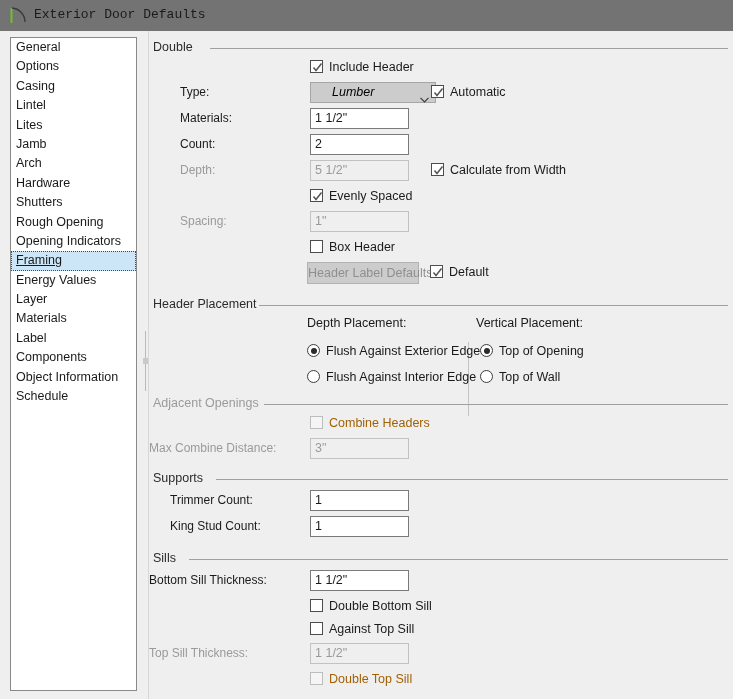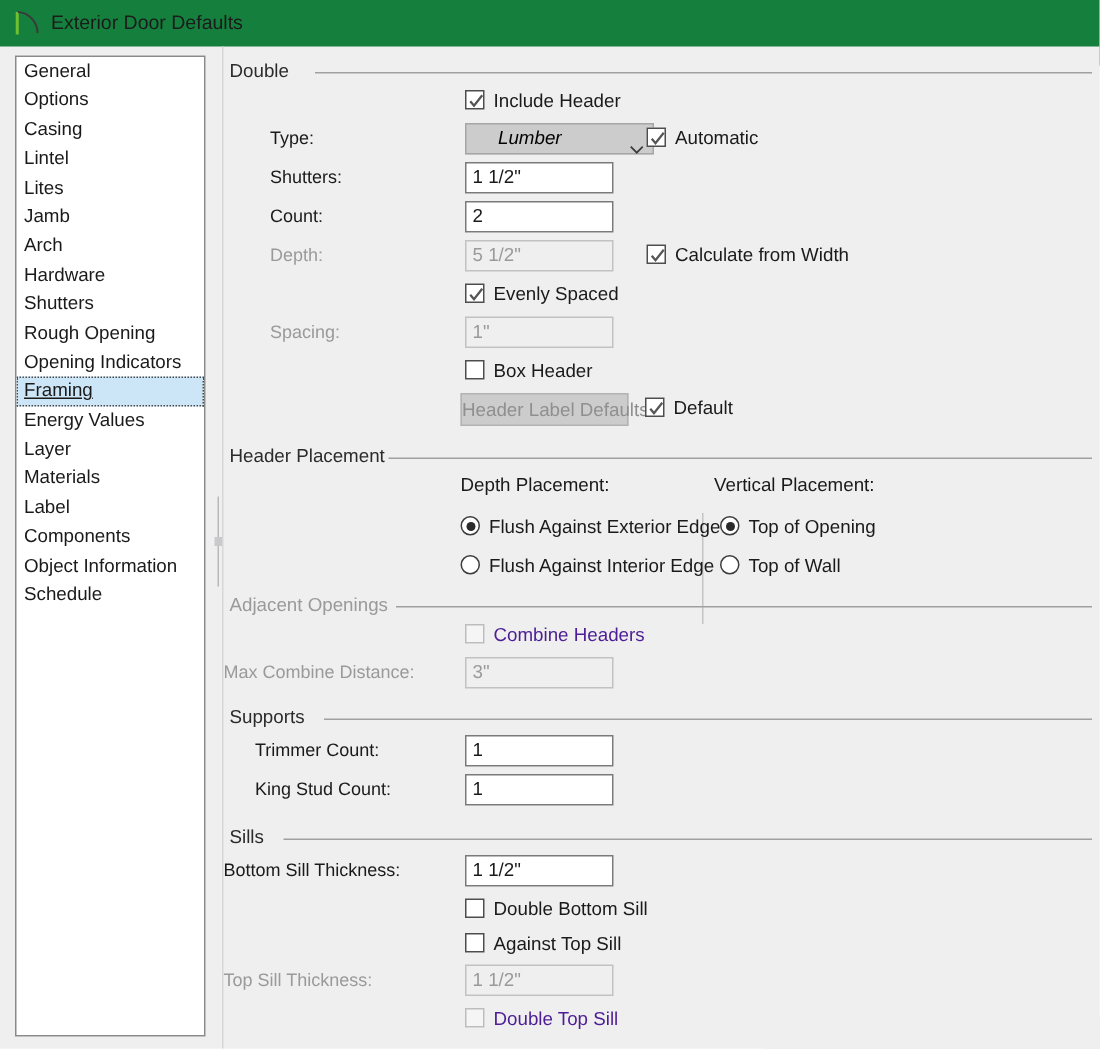--- a/index.html
+++ b/index.html
@@ -11,23 +11,24 @@
     font-family: "Liberation Sans", sans-serif;
     font-size: 12.5px;
     color: #1a1a1a;
     overflow: hidden;
     position: relative;
   }
 
   
   #titlebar {
     position: absolute; left: 0; top: 0; width: 733px; height: 44px;
-    background: #15803d;
+    background: #737373;
     border-bottom: 1px solid #d9d9d9;
     box-sizing: border-box;
+    font-family: Liberation Mono, monospace;
   }
   #title-icon {
     position: absolute; left: 9px; top: 6px; width: 20px; height: 19px;
   }
   #title-text {
     position: absolute; left: 34px; top: 7px;
     font-size: 13px; color: #1b1b1b;
     white-space: nowrap;
   }
 
@@ -181,21 +182,21 @@
     box-sizing: border-box;
     background: #ffffff;
     border: 1px solid #4d4d4d;
   }
   .chk.disabled .box { border-color: #bdbdbd; background: #f5f5f5; }
   .chk .box svg { position: absolute; left: 1px; top: 1px; }
   .chk .ctext {
     position: absolute; left: 19px; top: 0;
     font-size: 12.5px; color: #1a1a1a; line-height: 16px;
   }
-  .chk.disabled .ctext { color: #4c1d95; }
+  .chk.disabled .ctext { color: #a16207; }
 
   
   .rad {
     position: absolute;
     height: 16px;
     white-space: nowrap;
   }
   .rad .circ {
     position: absolute; left: 0; top: 1px;
     width: 13px; height: 13px;
@@ -301,21 +302,21 @@
     </div>
     <div class="chk" style="left:282px; top:53px;">
       <span class="box">
         <svg width="11" height="11" viewBox="0 0 11 11">
             <path d="M1.5 5.5 L4 8.5 L9.5 1.5" fill="none" stroke="#555" stroke-width="1.5"></path>
           </svg>
       </span>
       <span class="ctext">Automatic</span>
     </div>
 
-    <div class="lbl" style="left:31px; top:80px; width:120px;">Shutters:</div>
+    <div class="lbl" style="left:31px; top:80px; width:120px;">Materials:</div>
     <div class="tbox" style="left:161px; top:77px; width:99px;">1 1/2"</div>
 
     <div class="lbl" style="left:31px; top:106px; width:120px;">Count:</div>
     <div class="tbox" style="left:161px; top:103px; width:99px;">2</div>
 
     <div class="lbl dim" style="left:31px; top:132px; width:120px;">Depth:</div>
     <div class="tbox disabled" style="left:161px; top:129px; width:99px;">5 1/2"</div>
     <div class="chk" style="left:282px; top:131px;">
       <span class="box">
         <svg width="11" height="11" viewBox="0 0 11 11">

